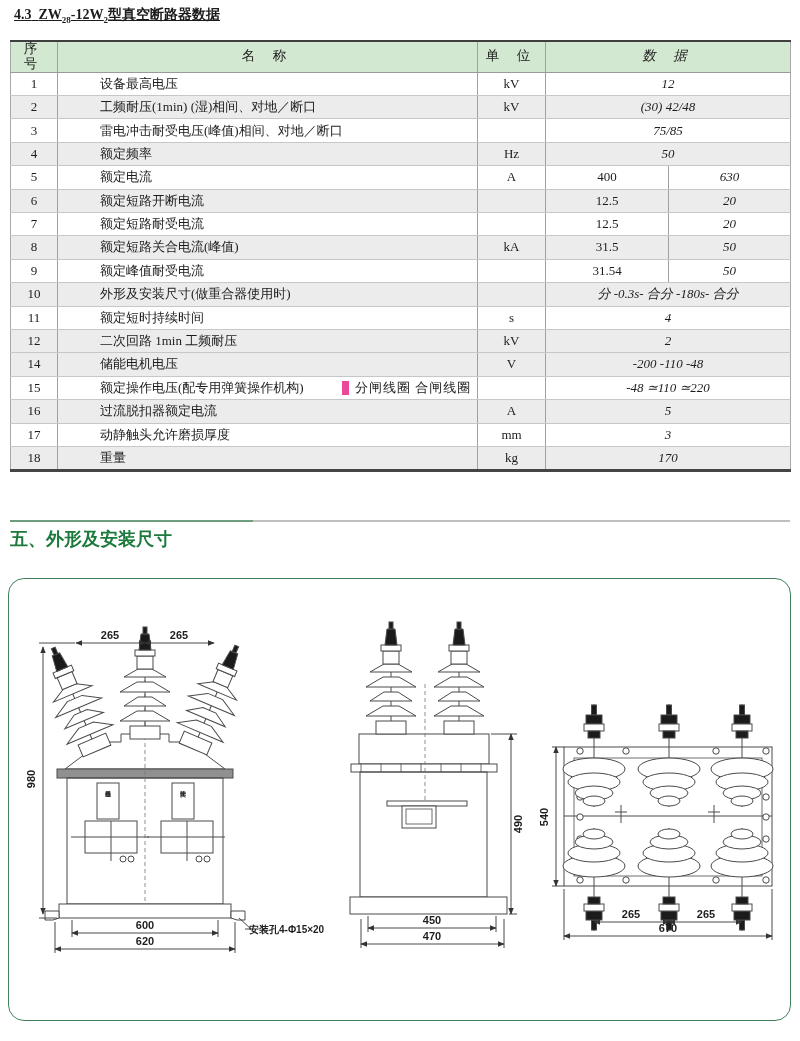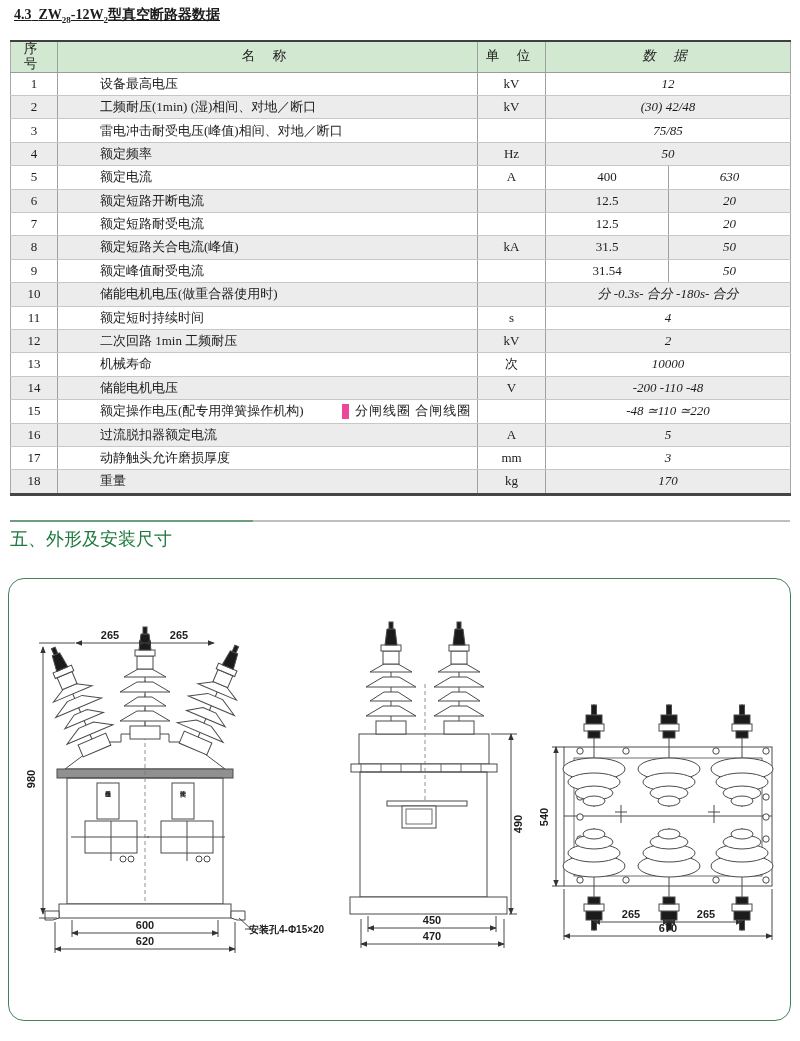--- a/index.html
+++ b/index.html
@@ -25,21 +25,21 @@
   table.spec td.ctr{text-align:center;}
   table.spec tbody tr:last-child td{border-bottom:3px solid #454545;}
   .namewrap{display:flex;align-items:stretch;}
   .namewrap .n1{flex:1;padding-left:42px;display:flex;align-items:center;}
   .namewrap .n2{width:128px;border-left:7px solid #ec4899;display:flex;align-items:center;
                 justify-content:center;letter-spacing:1px;text-align:right;}
   
   .divider{position:absolute;top:520px;left:10px;width:780px;height:2px;background:#bfbfbf;}
   .divider .left{position:absolute;left:0;top:0;width:243px;height:2px;background:#6f9e7e;}
   .section-title{position:absolute;top:527px;left:10px;margin:0;
-      font-family:"Liberation Sans",sans-serif;font-size:18px;font-weight:normal;color:#1c7a3c;}
+      font-family:"Liberation Sans",sans-serif;font-size:18px;font-weight:bold;color:#1c7a3c;}
   
   .frame{position:absolute;top:578px;left:8px;width:781px;height:441px;
          border:1.5px solid #43815d;border-radius:16px;}
   svg text.dim{font-family:"Liberation Sans",sans-serif;font-size:11px;font-weight:bold;
                fill:#1e1e1e;}
   svg text.note{font-family:"Liberation Sans",sans-serif;font-size:10px;font-weight:bold;
                fill:#1e1e1e;}
   svg text.plate{font-family:"Liberation Sans",sans-serif;font-size:6px;fill:#1e1e1e;
                writing-mode:vertical-rl;text-orientation:upright;}
 </style>
@@ -121,41 +121,35 @@
         </tr>
         <tr>
           <td class="num edge-l b-r">9</td>
           <td class="name">额定峰值耐受电流</td>
           <td class="ctr b-l b-r"></td>
           <td class="ctr b-r">31.54</td>
           <td class="ctr edge-r">50</td>
         </tr>
         <tr class="alt">
           <td class="num edge-l b-r">10</td>
-          <td class="name">储能电机电压(做重合器使用时)</td>
+          <td class="name">外形及安装尺寸(做重合器使用时)</td>
           <td class="ctr b-l b-r"></td>
           <td class="ctr edge-r" colspan="2">分 -0.3s- 合分 -180s- 合分</td>
         </tr>
         <tr>
           <td class="num edge-l b-r">11</td>
           <td class="name">额定短时持续时间</td>
           <td class="ctr b-l b-r">s</td>
           <td class="ctr edge-r" colspan="2">4</td>
         </tr>
         <tr class="alt">
           <td class="num edge-l b-r">12</td>
           <td class="name">二次回路 1min 工频耐压</td>
           <td class="ctr b-l b-r">kV</td>
           <td class="ctr edge-r" colspan="2">2</td>
-        </tr>
-        <tr>
-          <td class="num edge-l b-r">13</td>
-          <td class="name">机械寿命</td>
-          <td class="ctr b-l b-r">次</td>
-          <td class="ctr edge-r" colspan="2">10000</td>
         </tr>
         <tr class="alt">
           <td class="num edge-l b-r">14</td>
           <td class="name">储能电机电压</td>
           <td class="ctr b-l b-r">V</td>
           <td class="ctr edge-r" colspan="2">-200  -110  -48</td>
         </tr>
         <tr>
           <td class="num edge-l b-r">15</td>
           <td>

